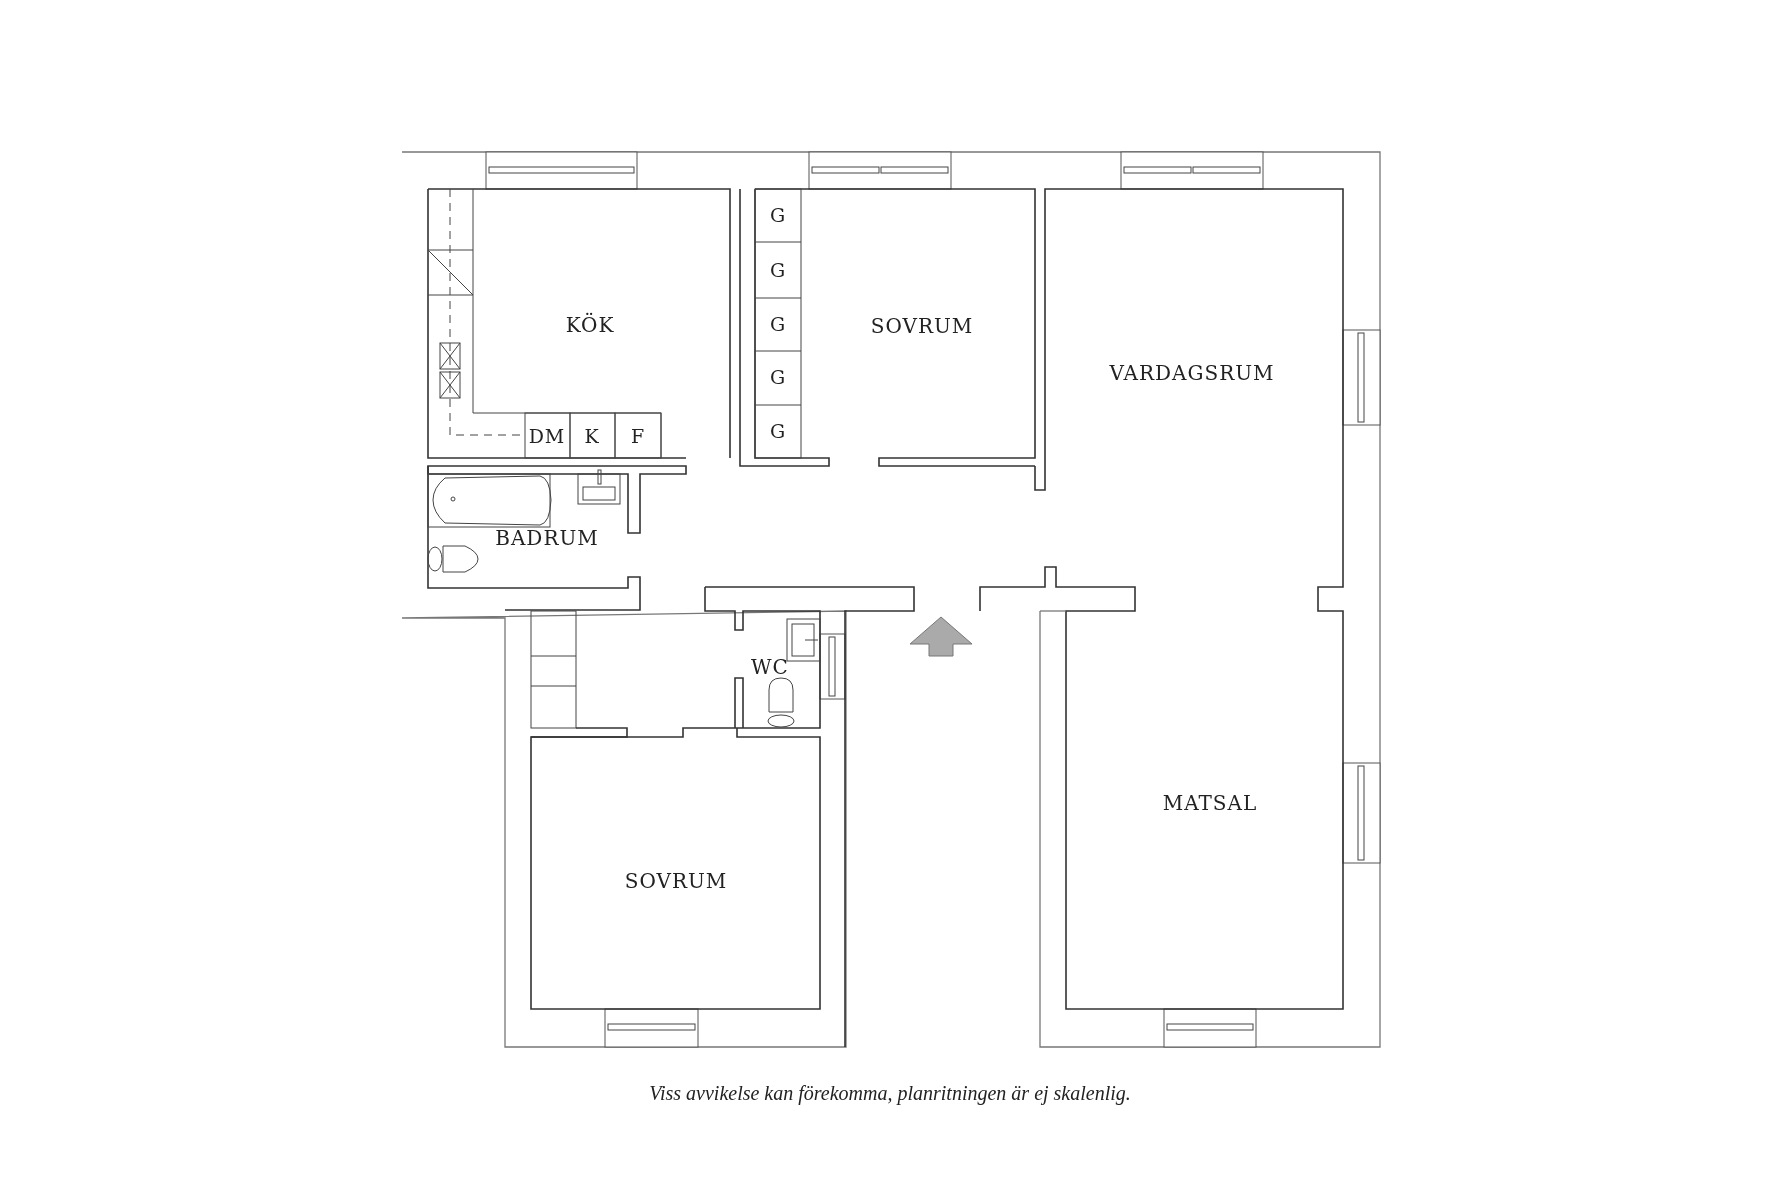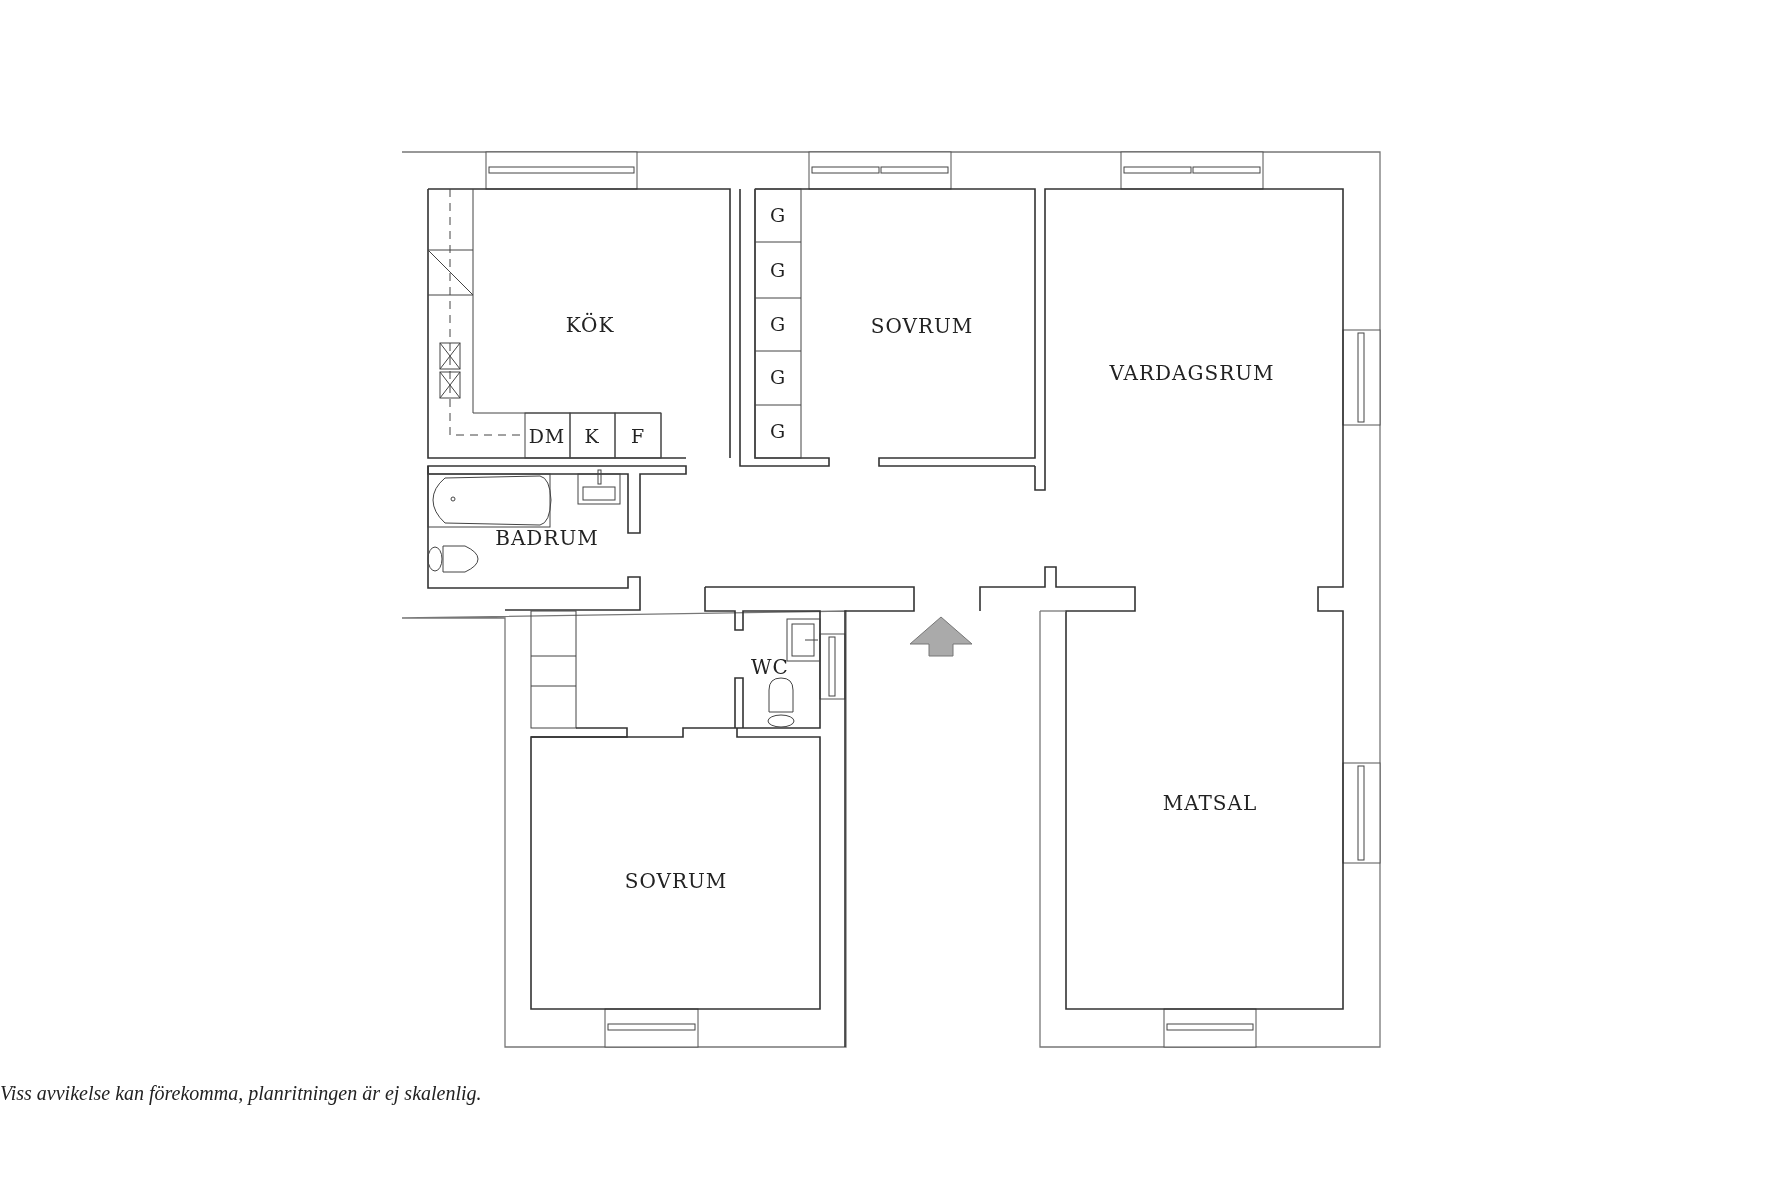--- a/index.html
+++ b/index.html
@@ -2,21 +2,21 @@
 <html><head>
 <meta charset="utf-8">
 <style>
   html, body { margin: 0; padding: 0; background: #ffffff; }
   body { width: 1780px; height: 1187px; position: relative; overflow: hidden; }
   svg.plan { position: absolute; left: 0; top: 0; }
   .lbl { font-family: "DejaVu Serif", "Liberation Serif", serif; fill: #222; letter-spacing: 1px; }
   .room { font-size: 20px; }
   .cab { font-size: 19px; }
   .caption {
-    position: absolute; left: 0; width: 1780px; top: 1082px; 
+    position: absolute; left: 0; width: 1780px; top: 1082px; text-align: center;
     font-family: "Liberation Serif", "DejaVu Serif", serif; font-style: italic; font-size: 20px; color: #222;
   }
   .w { fill: none; stroke: #333; stroke-width: 1.6; }
   .o { fill: none; stroke: #777; stroke-width: 1.3; }
   .f { fill: none; stroke: #444; stroke-width: 1; }
   .wall { fill: #fff; stroke: #333; stroke-width: 1.6; }
   .win { fill: #fff; stroke: #555; stroke-width: 1; }
 </style>
 </head>
 <body>

